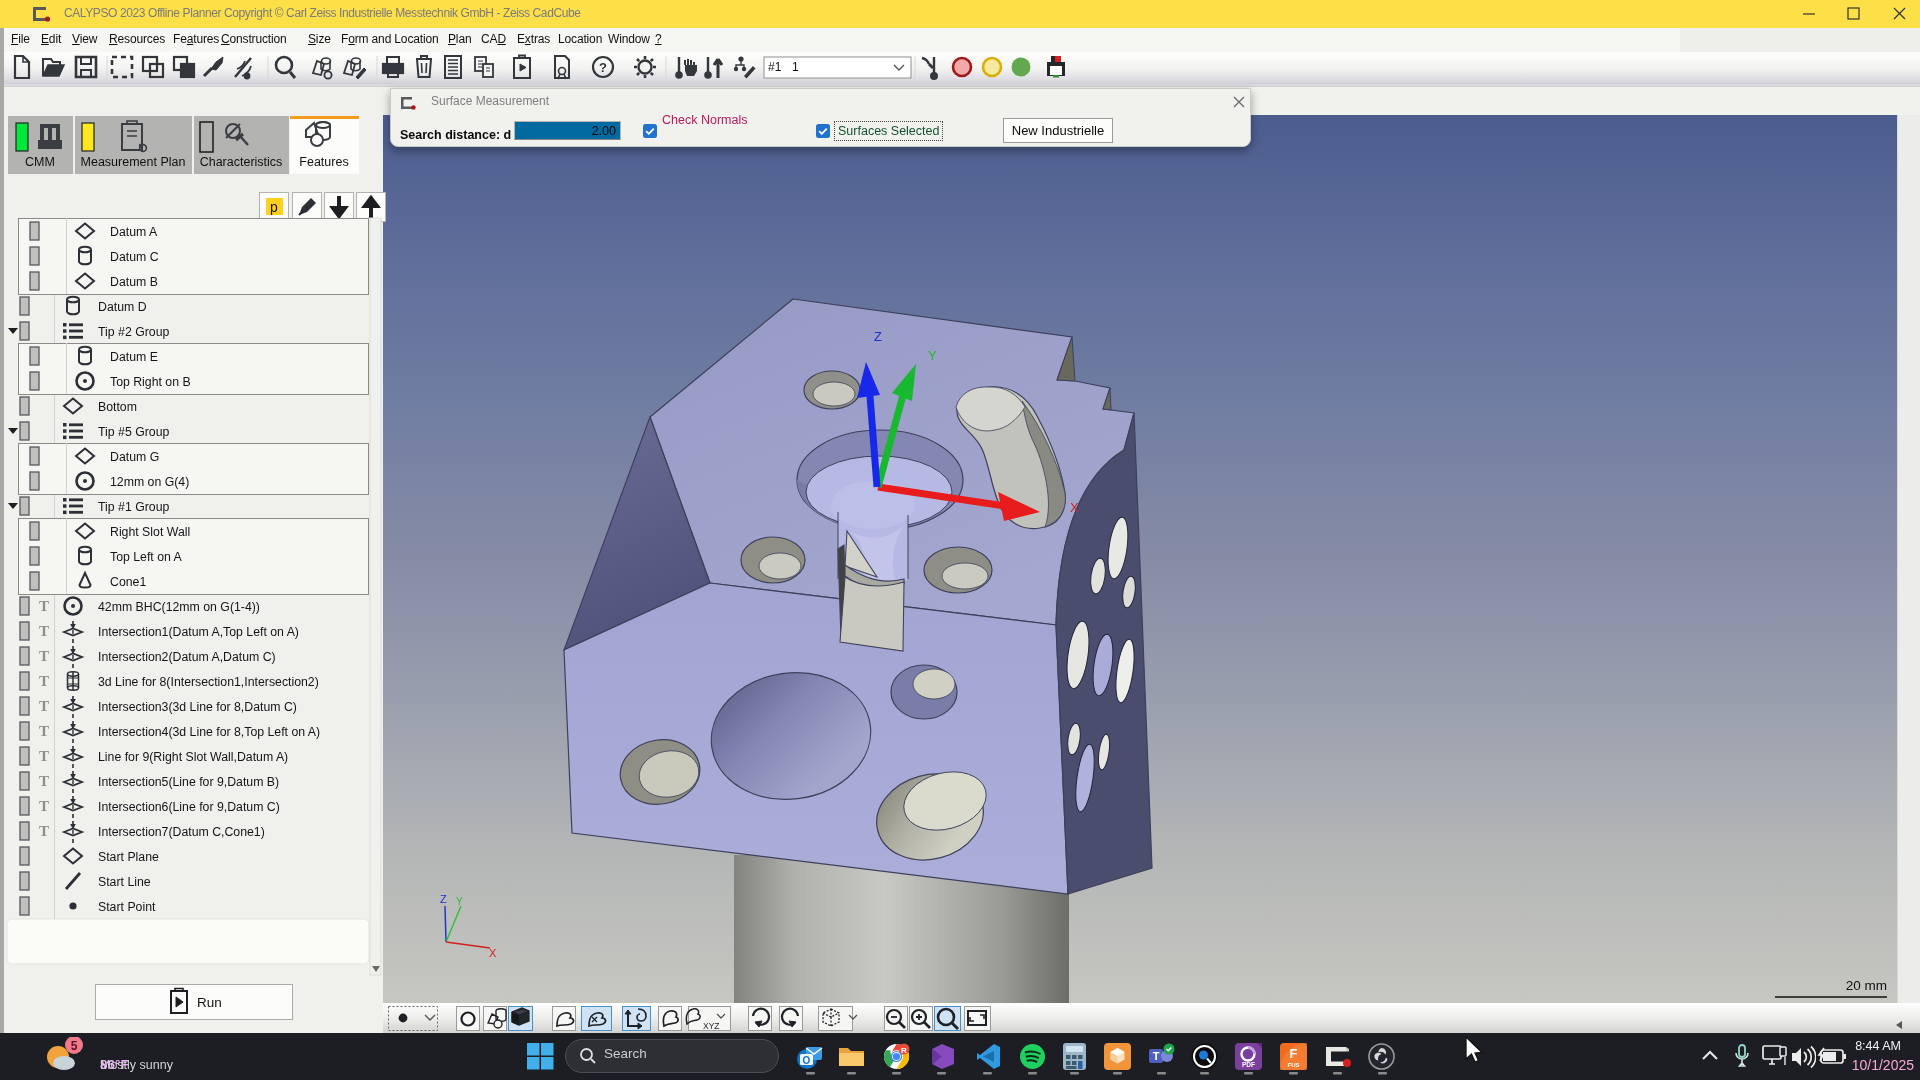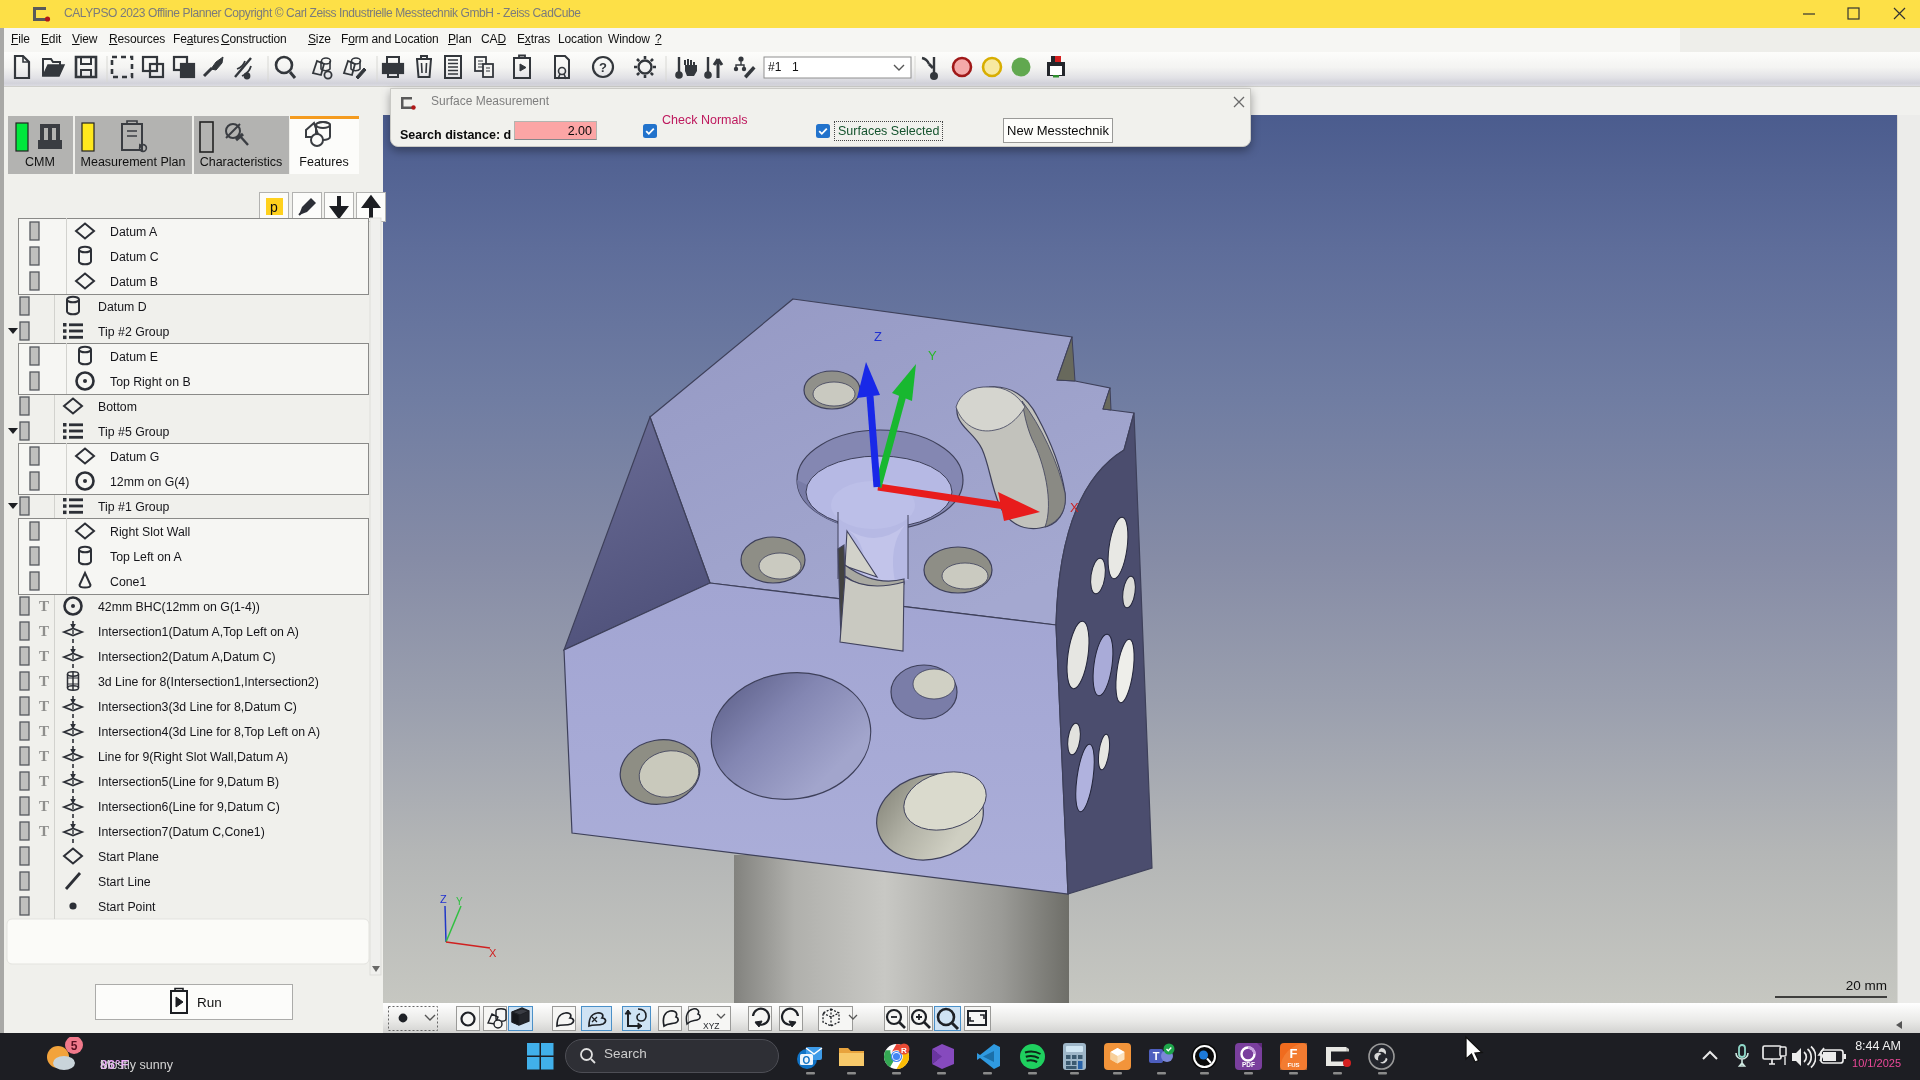--- a/index.html
+++ b/index.html
@@ -677,32 +677,32 @@
 <div id="dialog" class="abs">
 <svg class="abs" style="left:8px;top:7px" width="18" height="15" viewBox="0 0 18 15">
       <path d="M2 1 h11 v2.5 h-8.5 v7 h8.5 v2.5 h-11 z" fill="#5a5a5a"></path>
       <circle cx="14.5" cy="11.5" r="2.2" fill="#b01818"></circle>
     </svg>
 <span class="abs" style="left:40px;top:5px;font-size:12px;color:#7e7e7e">Surface Measurement</span>
 <svg class="abs" style="left:840px;top:5px" width="16" height="16" viewBox="0 0 16 16">
       <path d="M3 3 l10 10 M13 3 l-10 10" stroke="#6a6a6a" stroke-width="1.3"></path>
     </svg>
 <span class="abs" style="left:9px;top:39px;font-size:12.5px;font-weight:bold;color:#0a0a0a">Search distance: d</span>
-<div class="abs" style="left:123px;top:32px;width:83px;height:19px;background:#fca5a5;border:1px solid #b4b4b0;border-bottom:1px solid #86868a;font-size:12.5px;text-align:right;padding:2px 4px 0 0;color:#0a0a0a">2.00</div>
+<div class="abs" style="left:123px;top:32px;width:107px;height:19px;background:#0369a1;border:1px solid #b4b4b0;border-bottom:1px solid #86868a;font-size:12.5px;text-align:right;padding:2px 4px 0 0;color:#0a0a0a">2.00</div>
 <svg class="abs" style="left:252px;top:35px" width="14" height="14" viewBox="0 0 14 14">
       <rect width="14" height="14" rx="2.5" fill="#2273cc"></rect>
       <path d="M3.2 7.2 l2.6 2.6 l5 -5.2" stroke="#fff" stroke-width="1.8" fill="none"></path>
     </svg>
 <span class="abs" style="left:271px;top:24px;font-size:12.5px;color:#be185d">Check Normals</span>
 <svg class="abs" style="left:425px;top:35px" width="14" height="14" viewBox="0 0 14 14">
       <rect width="14" height="14" rx="2.5" fill="#2273cc"></rect>
       <path d="M3.2 7.2 l2.6 2.6 l5 -5.2" stroke="#fff" stroke-width="1.8" fill="none"></path>
     </svg>
 <span class="abs" style="left:443px;top:32px;font-size:12.5px;color:#14532d;border:1px dotted #444;padding:2px 3px">Surfaces Selected</span>
-<div class="abs" style="left:612px;top:29px;width:110px;height:25px;background:#fdfdfb;border:1px solid #9a9a98;font-size:13px;text-align:center;padding-top:4px;color:#0a0a0a">New Messtechnik</div>
+<div class="abs" style="left:612px;top:29px;width:110px;height:25px;background:#fdfdfb;border:1px solid #9a9a98;font-size:13px;text-align:center;padding-top:4px;color:#0a0a0a">New Industrielle</div>
 </div>
 <div id="taskbar" class="abs">
 <svg class="abs" style="left:42px;top:4px" width="50" height="40" viewBox="0 0 50 40">
   <circle cx="16" cy="20" r="11" fill="#f2a33c"></circle>
   <ellipse cx="22" cy="26" rx="11" ry="7" fill="#c9d4da"></ellipse>
   <circle cx="32" cy="8" r="9" fill="#f0798b"></circle>
       <text x="32" y="12.5" font-size="12" fill="#5a1020" text-anchor="middle" font-weight="bold">5</text>
 </svg>
 <span class="abs" style="left:100px;top:24px;font-size:13.5px;font-weight:bold;color:#f0abfc">86°F</span>
 <span class="abs" style="left:100px;top:25px;font-size:12.5px;color:#d5d5d5">Mostly sunny</span>
@@ -852,17 +852,17 @@
       <path d="M2 8 h4 l5 -5 v18 l-5 -5 H2 z" fill="#ececec"></path>
       <path d="M14 7 a6.5 6.5 0 0 1 0 10 M17.5 4 a10.5 10.5 0 0 1 0 16 M21 1.5 a14 14 0 0 1 0 21" stroke="#ececec" stroke-width="1.7" fill="none"></path>
     </svg>
 <svg class="abs" style="left:1816px;top:13px" width="30" height="22" viewBox="0 0 30 22">
       <rect x="5" y="4" width="22" height="13" rx="2.5" fill="none" stroke="#ececec" stroke-width="1.7"></rect>
       <rect x="27.5" y="8" width="2.5" height="5" fill="#ececec"></rect>
       <rect x="7" y="6" width="13" height="9" fill="#ececec"></rect>
       <path d="M8 2 l-5 7 h4 l-3 6" stroke="#ececec" stroke-width="1.7" fill="none"></path>
     </svg>
 <span class="abs" style="right:19px;top:6px;font-size:12.5px;color:#f0f0f0;text-align:right">8:44 AM</span>
-<span class="abs" style="right:19px;top:24px;font-size:11px;color:#ec4899;text-align:right">10/1/2025</span>
+<span class="abs" style="right:6px;top:24px;font-size:14px;color:#f9a8d4;text-align:right">10/1/2025</span>
 </div>
 <svg class="abs" style="left:1462px;top:1035px" width="24" height="30" viewBox="0 0 24 30">
     <path d="M4 2 L4 24 L9.5 19 L13 27 L16.5 25.5 L13 18 L20 17.5 Z" fill="#fff" stroke="#111" stroke-width="1.3"></path>
   </svg>
 
 </body></html>

